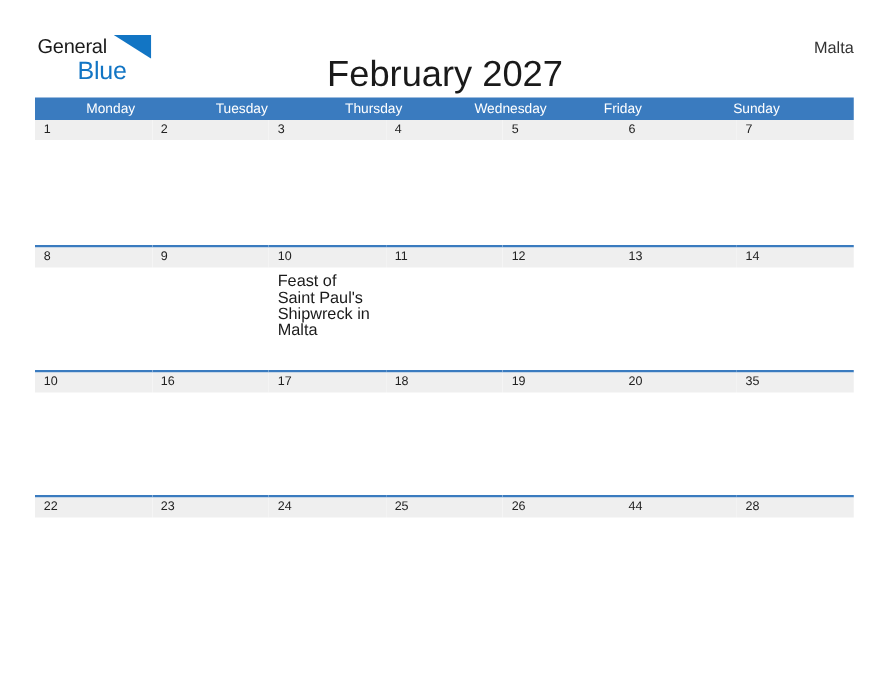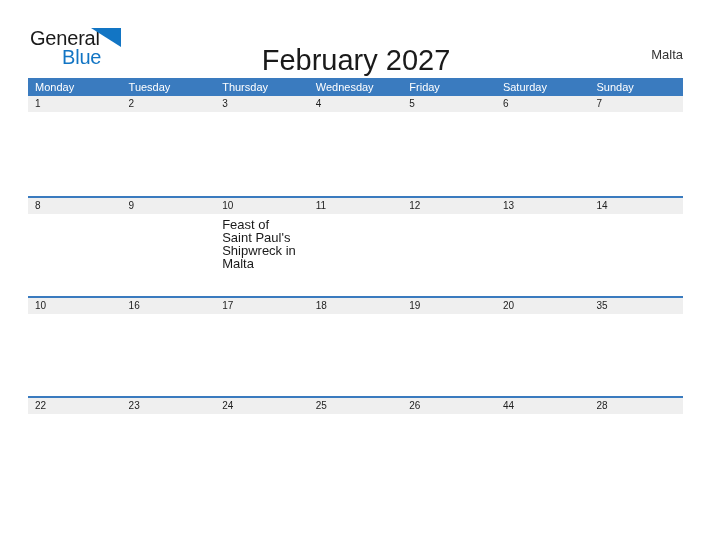--- a/index.html
+++ b/index.html
@@ -25,21 +25,21 @@
     position: absolute;
     left: 30px;
     top: 28px;
     width: 92px;
     height: 42px;
   }
   .brand-general {
     position: absolute;
     left: 0;
     top: 0;
-    font-size: 20px;
+    font-size: 16px;
     line-height: 20px;
     color: #1a1a1a;
     letter-spacing: -0.2px;
     white-space: nowrap;
   }
   .brand-flag {
     position: absolute;
     left: 61px;
     top: 0px;
     width: 30px;
@@ -65,40 +65,41 @@
     font-size: 29px;
     line-height: 34px;
     color: #1a1a1a;
     font-weight: normal;
     margin: 0;
   }
 
   .cal-location {
     position: absolute;
     right: 29px;
-    top: 47px;
+    top: 30px;
     font-size: 13px;
     line-height: 15px;
     color: #333333;
     text-align: right;
     white-space: nowrap;
   }
 
   
   .cal-wrap {
     position: absolute;
     left: 28px;
     top: 78px;
     width: 655px;
   }
 
   .weekday-row {
     display: flex;
     background: #3a7bbf;
     height: 18px;
+    padding-left: 34px;
   }
   .weekday-cell {
     flex: 1 1 0;
     font-size: 11px;
     line-height: 18px;
     color: #ffffff;
     padding-left: 7px;
     box-sizing: border-box;
     white-space: nowrap;
     overflow: hidden;
@@ -158,21 +159,20 @@
 
 </div>
 
 <div class="cal-wrap">
   <div class="weekday-row">
       <div class="weekday-cell">Monday</div>
       <div class="weekday-cell">Tuesday</div>
       <div class="weekday-cell">Thursday</div>
       <div class="weekday-cell">Wednesday</div>
       <div class="weekday-cell">Friday</div>
-      <div class="weekday-cell">Saturday</div>
       <div class="weekday-cell">Sunday</div>
     </div>
   <div id="weeks-container">
       <div class="week-row first-week">
         <div class="day-cell">
           <div class="day-band">1</div>
         </div>
         <div class="day-cell">
           <div class="day-band">2</div>
         </div>

